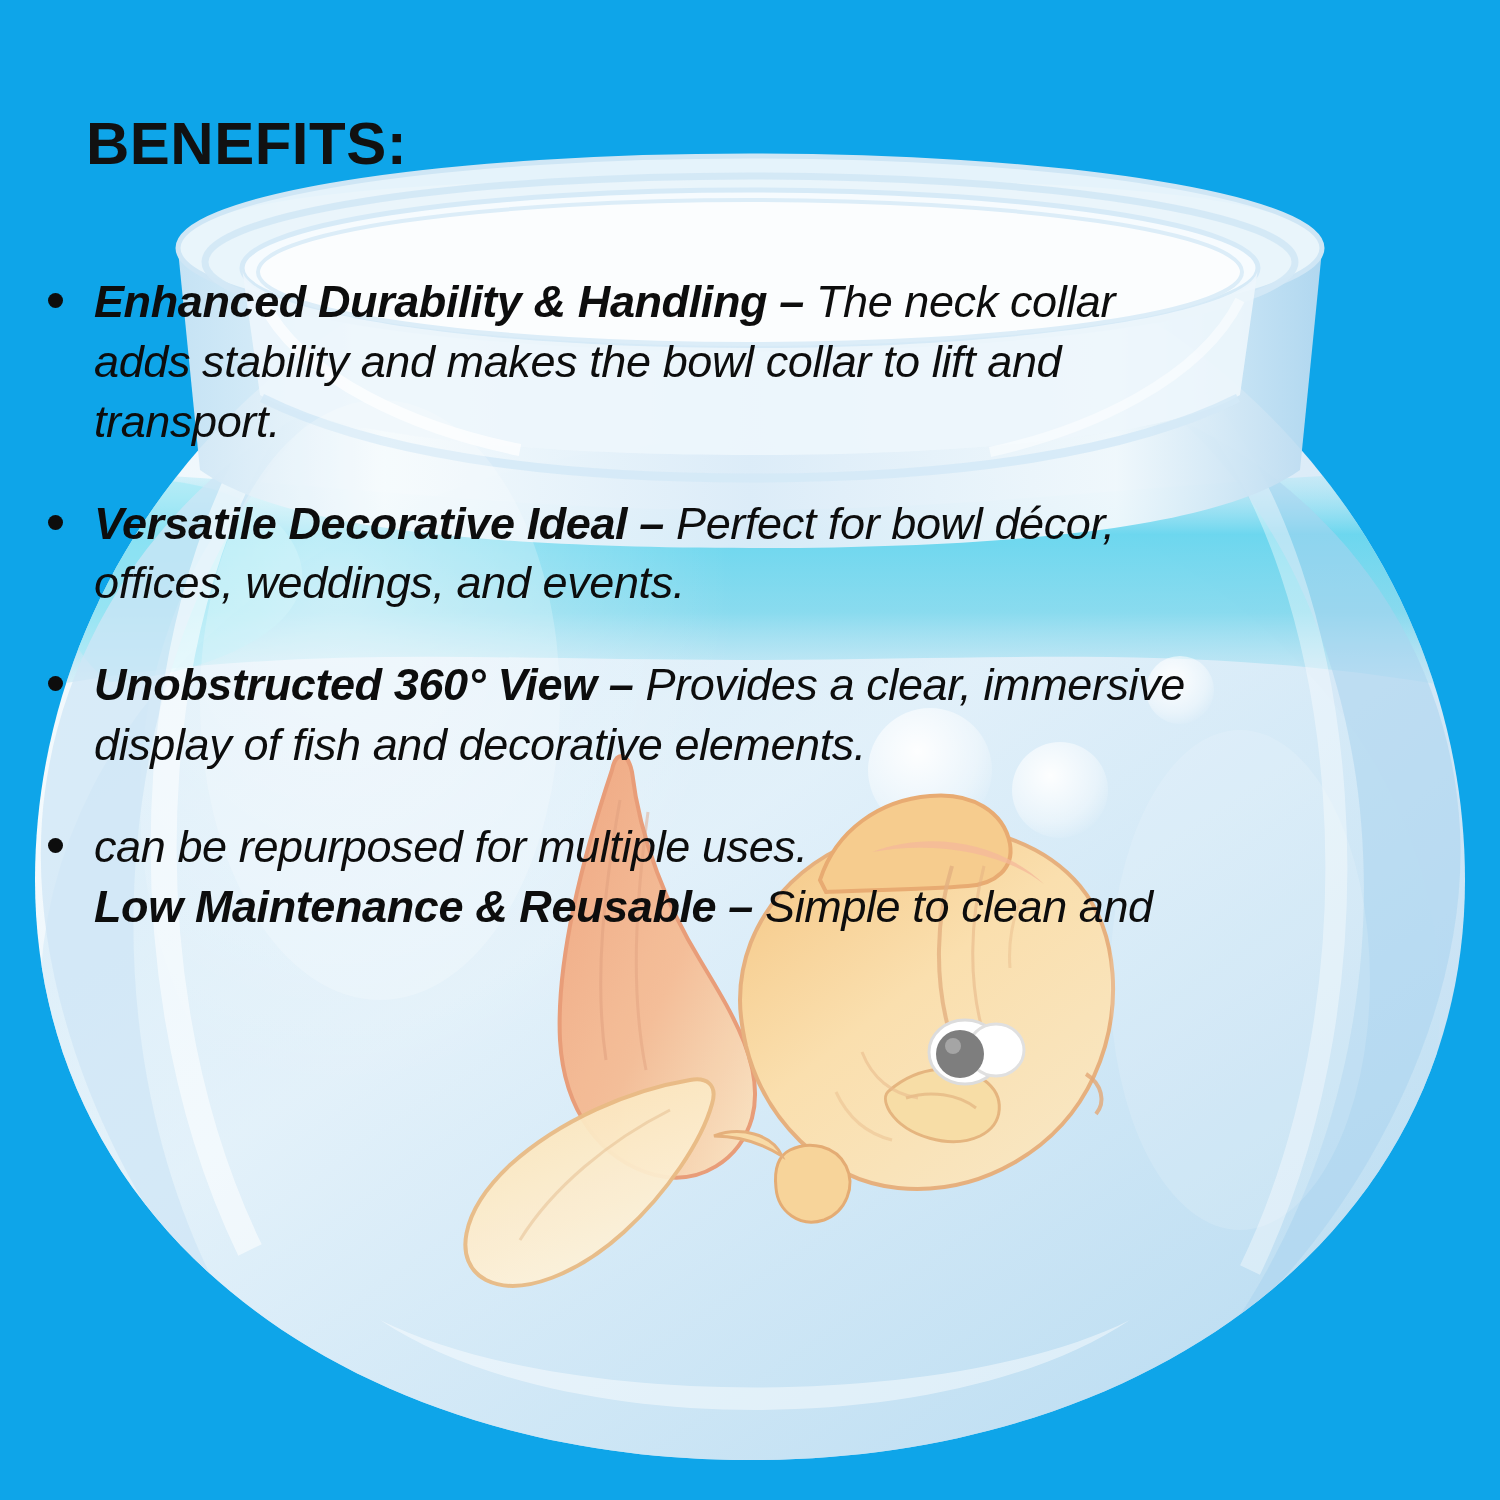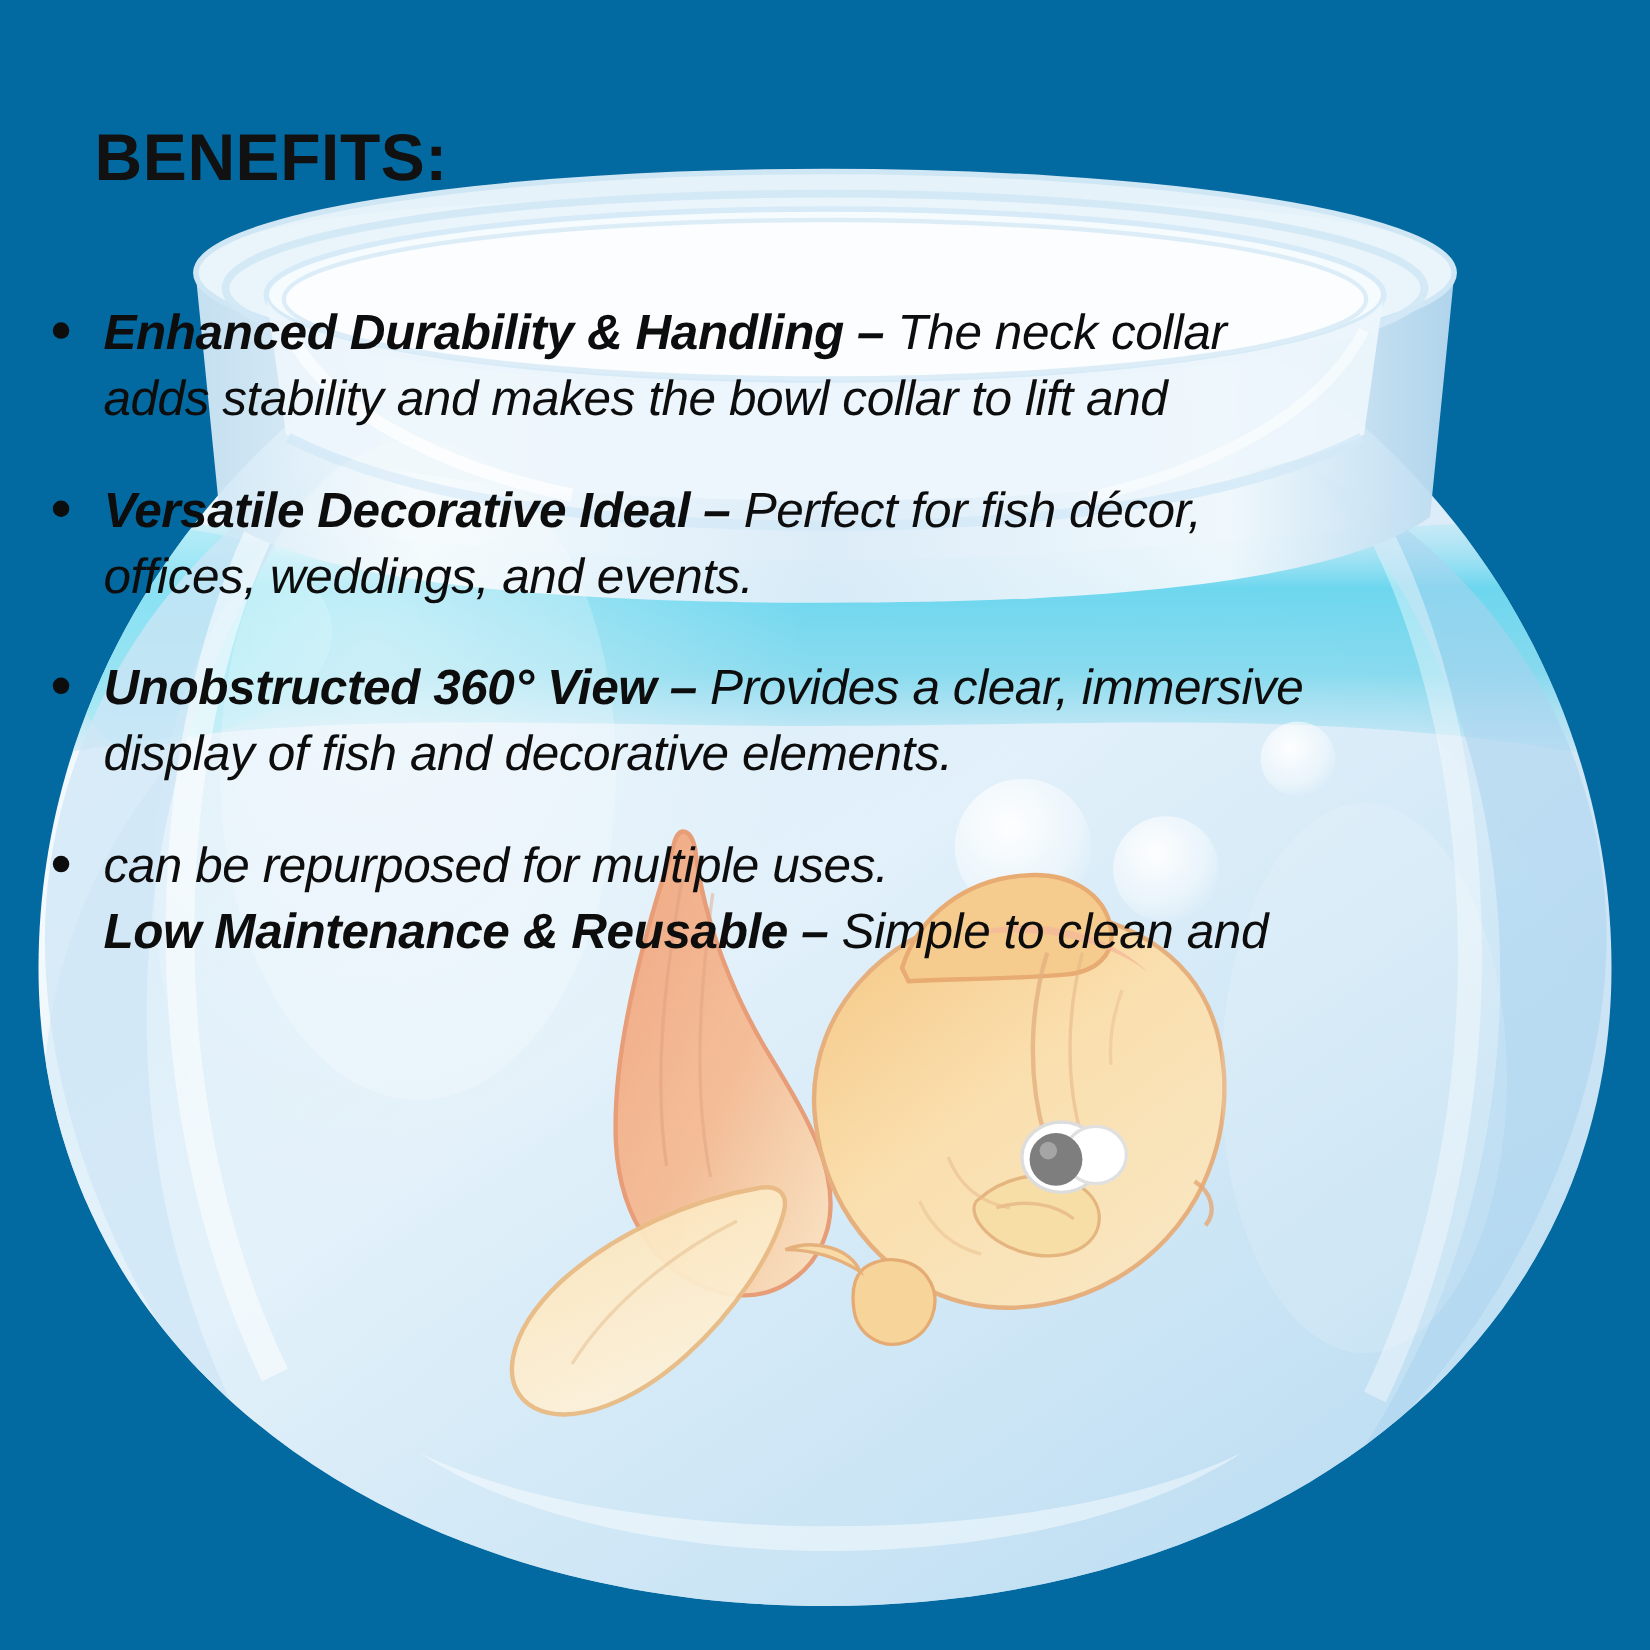--- a/index.html
+++ b/index.html
@@ -11,21 +11,21 @@
     width: 1500px;
     height: 1500px;
     overflow: hidden;
     font-family: "Liberation Sans", sans-serif;
   }
 
   #page {
     position: relative;
     width: 1500px;
     height: 1500px;
-    background: #0369a1;
+    background: #0ea5e9;
     overflow: hidden;
   }
 
   
   #artwork {
     position: absolute;
     inset: 0;
     width: 1500px;
     height: 1500px;
   }
@@ -324,26 +324,27 @@
   <div id="content">
 
     <div id="heading">BENEFITS:</div>
 
     <ul id="benefits-list">
         <li class="benefit-item">
           <span class="bullet-dot"></span>
           <span class="benefit-lines">
             <span class="benefit-line"><span class="benefit-title">Enhanced Durability &amp; Handling</span><span class="benefit-dash"> – </span><span class="benefit-body">The neck collar</span></span>
             <span class="benefit-line"><span class="benefit-body">adds stability and makes the bowl collar to lift and</span></span>
+            <span class="benefit-line"><span class="benefit-body">transport.</span></span>
           </span>
         </li>
         <li class="benefit-item">
           <span class="bullet-dot"></span>
           <span class="benefit-lines">
-            <span class="benefit-line"><span class="benefit-title">Versatile Decorative Ideal</span><span class="benefit-dash"> – </span><span class="benefit-body">Perfect for fish décor,</span></span>
+            <span class="benefit-line"><span class="benefit-title">Versatile Decorative Ideal</span><span class="benefit-dash"> – </span><span class="benefit-body">Perfect for bowl décor,</span></span>
             <span class="benefit-line"><span class="benefit-body">offices, weddings, and events.</span></span>
           </span>
         </li>
         <li class="benefit-item">
           <span class="bullet-dot"></span>
           <span class="benefit-lines">
             <span class="benefit-line"><span class="benefit-title">Unobstructed 360° View</span><span class="benefit-dash"> – </span><span class="benefit-body">Provides a clear, immersive</span></span>
             <span class="benefit-line"><span class="benefit-body">display of fish and decorative elements.</span></span>
           </span>
         </li>

